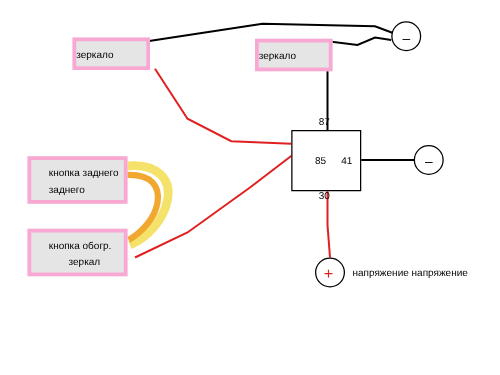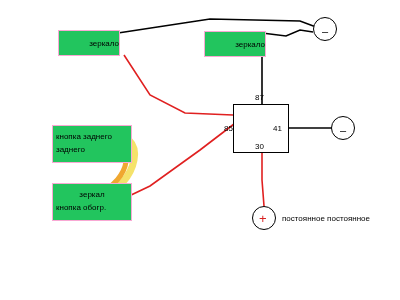--- a/index.html
+++ b/index.html
@@ -17,35 +17,34 @@
   }
   #wires {
     position: absolute;
     left: 0;
     top: 0;
     width: 400px;
     height: 300px;
   }
   .box {
     position: absolute;
-    border: 1px solid #f9a8d4;
-    background: #22c55e;
+    border: 3px solid #f9a8d4;
+    background: #e5e5e5;
     box-sizing: border-box;
     display: flex;
     align-items: center;
-    justify-content: flex-end;
+    justify-content: flex-start;
     font-size: 8px;
     color: #000000;
   }
   .box.multiline {
     display: block;
-    padding: 4px 3px 0 3px;
+    padding: 4px 3px 0 14px;
     line-height: 13px;
     text-align: left;
-    margin-left: 30px;
   }
   .relay {
     position: absolute;
     border: 1px solid #000000;
     background: #ffffff;
     box-sizing: border-box;
   }
   .term {
     position: absolute;
     font-size: 8px;
@@ -104,37 +103,37 @@
   <div class="box" style="left:204px; top:31px; width:62px; height:26px;">
     <span>зеркало</span>
   </div>
 
   <div class="box multiline" style="left:22px; top:125px; width:80px; height:38px;">
     <div>кнопка заднего</div>
     <div>заднего</div>
   </div>
 
   <div class="box multiline" style="left:22px; top:183px; width:80px; height:38px;">
+    <div>кнопка   обогр.</div>
     <div style="text-align:center;">зеркал</div>
-    <div>кнопка   обогр.</div>
   </div>
 
   <div class="relay" style="left:233px; top:104px; width:56px; height:49px;"></div>
   <div class="term" style="left:255px; top:93px;">87</div>
-  <div class="term" style="left:224px; top:124px;text-align:center;">85</div>
+  <div class="term" style="left:252px; top:124px;text-align:center;">85</div>
   <div class="term" style="left:273px; top:124px;">41</div>
-  <div class="term" style="left:255px; top:142px;">30</div>
+  <div class="term" style="left:255px; top:152px;">30</div>
 
   <div class="circle" style="left:313px; top:17px; width:24px; height:24px;">
     <span class="sign" style="left:8px; top:8px;">–</span>
   </div>
 
   <div class="circle" style="left:331px; top:116px; width:24px; height:24px;">
     <span class="sign" style="left:8px; top:8px;">–</span>
   </div>
 
   <div class="circle" style="left:252px; top:206px; width:24px; height:24px;">
     <span class="sign plus" style="left:6px; top:5px;">+</span>
   </div>
 
-  <div class="label" style="left:282px; top:214px;">постоянное постоянное</div>
+  <div class="label" style="left:282px; top:214px;">напряжение напряжение</div>
 
 </div>
 
 </body></html>

